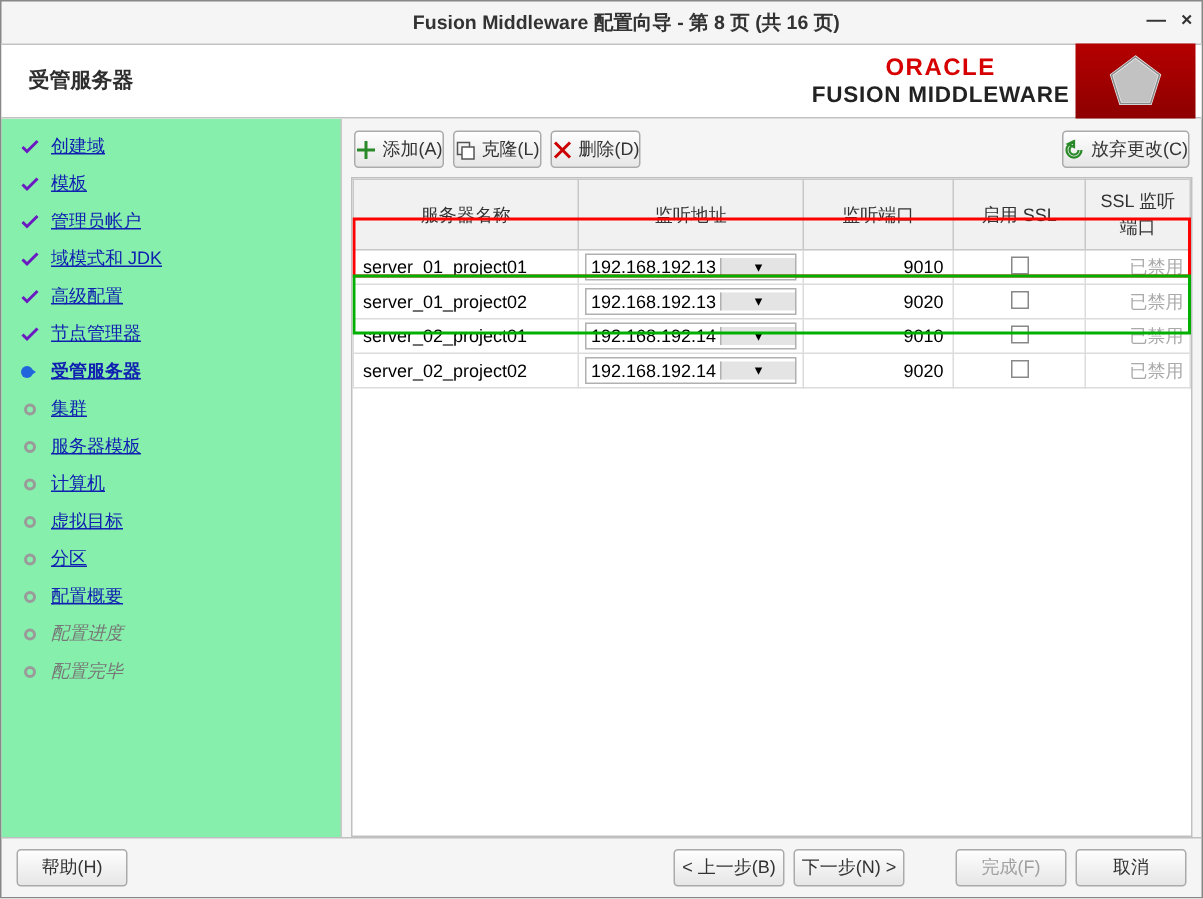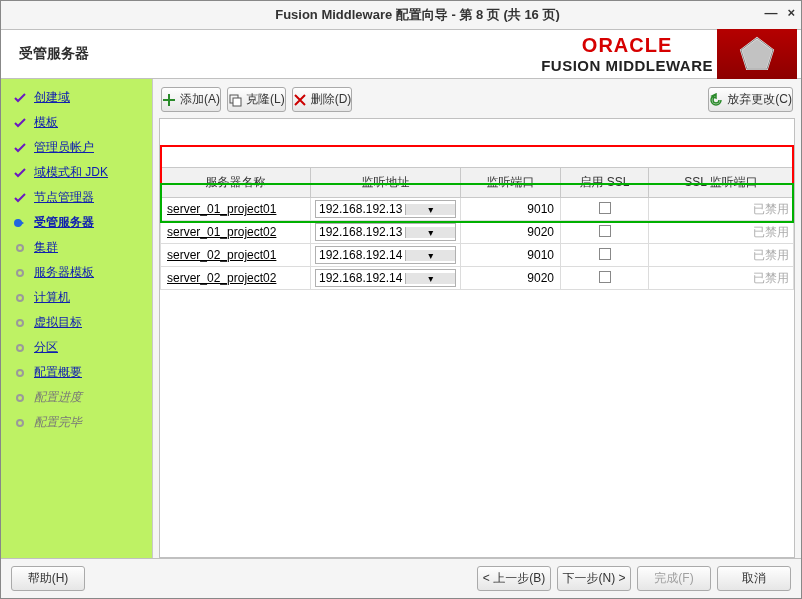--- a/index.html
+++ b/index.html
@@ -4,55 +4,55 @@
 <style>
   * { box-sizing: border-box; }
   html, body { margin: 0; padding: 0; font-family: "Microsoft YaHei", Arial, sans-serif; background: #f5f5f5; }
   .window { width: 802px; height: 599px; background: #f5f5f5; display: flex; flex-direction: column; border: 1px solid #888; }
   .titlebar { height: 28px; display: flex; align-items: center; justify-content: center; position: relative; font-size: 13px; color: #333; font-weight: bold; margin-left: 33px; }
   .titlebar .controls { position: absolute; right: 6px; top: 4px; display: flex; gap: 10px; }
   .titlebar .controls span { font-size: 13px; color: #333; cursor: pointer; }
   .banner { height: 50px; display: flex; align-items: center; position: relative; background: #fff; border-top: 1px solid #c0c0c0; border-bottom: 1px solid #c0c0c0; }
   .banner-left { font-size: 14px; font-weight: bold; padding-left: 18px; color: #2e2e2e; }
   .banner-right { margin-left: auto; display: flex; align-items: center; padding-right: 4px; }
-  .oracle-logo { font-family: Arial, sans-serif; font-size: 20px; font-weight: bold; color: #d60000; letter-spacing: 1px; }
+  .oracle-logo { font-family: Arial, sans-serif; font-size: 16px; font-weight: bold; color: #d60000; letter-spacing: 1px; }
   .oracle-sub { font-size: 15px; font-weight: bold; color: #222; letter-spacing: 0.5px; }
   .logo-wrap { display: flex; flex-direction: column; align-items: center; padding-right: 4px; }
   .pentagon-badge { width: 80px; height: 50px; background: linear-gradient(to bottom,#b50000,#8d0000); display: flex; align-items: center; justify-content: center; }
   .pentagon-badge svg { display: block; }
 
   .body-area { flex: 1; display: flex; overflow: hidden; }
-  .sidebar { width: 152px; background: #bef264; border-right: 1px solid #c8c8c8; padding: 6px 0 0 0; overflow: auto; }
+  .sidebar { width: 227px; background: #86efac; border-right: 1px solid #c8c8c8; padding: 6px 0 0 0; overflow: auto; }
   .side-item { display: flex; align-items: center; padding: 2px 6px 2px 12px; font-size: 12px; height: 25px; }
   .side-bullet { width: 14px; height: 14px; display: inline-flex; align-items: center; justify-content: center; margin-right: 7px; }
   .side-label { color: #1020b0; text-decoration: underline; cursor: pointer; }
   .side-label.current { font-weight: bold; }
   .side-label.disabled { color: #777; text-decoration: none; font-style: italic; }
 
   .main { flex: 1; display: flex; flex-direction: column; padding: 6px 6px 0 6px; }
   .toolbar { display: flex; align-items: center; padding: 2px 2px 6px 2px; gap: 6px; }
   .btn { display: inline-flex; align-items: center; border: 1px solid #aaa; background: linear-gradient(to bottom,#fefefe,#e6e6e6); border-radius: 3px; padding: 3px 0; font-size: 12px; cursor: pointer; gap: 4px; color: #333; }
   .btn .icon { width:14px; height:14px; display:inline-flex; align-items:center; justify-content:center; }
   .spacer { flex: 1; }
 
   .table-wrap { border: 1px solid #c0c0c0; flex: 1; background: #fff; overflow: auto; position: relative; }
-  table { width: 100%; border-collapse: collapse; font-size: 12px; table-layout: fixed; margin-top: 48px; }
+  table { width: 100%; border-collapse: collapse; font-size: 12px; table-layout: fixed; }
   th { background: #f1f1f1; border: 1px solid #c8c8c8; padding: 6px 4px; font-weight: normal; color: #333; }
   td { border: 1px solid #dcdcdc; padding: 2px 4px; height: 20px; }
-  .cell-input { width: 100%; border: none; font-size: 12px; padding: 1px 2px; background: transparent; text-decoration: underline; }
+  .cell-input { width: 100%; border: none; font-size: 12px; padding: 1px 2px; background: transparent; }
   .cell-combo { display: flex; align-items: center; border: 1px solid #b0b0b0; background: #fff; height: 18px; }
   .cell-combo span { flex:1; padding: 0 3px; font-size: 12px; }
   .cell-combo .arrow { width:14px; background:#e4e4e4; text-align:center; font-size:10px; border-left:1px solid #b0b0b0; }
   .port { text-align: right; padding-right: 6px; }
   .chk { display:inline-block; width:12px; height:12px; border:1px solid #888; background:#fff; }
   .disabled-text { color:#aaa; text-align:right; }
 
   .footer { height: 40px; display:flex; align-items:center; padding: 0 10px; border-top:1px solid #c0c0c0; gap:6px; }
   .footer .btn { min-width: 74px; justify-content: center; }
-  .btn.disabled { color:#a0a0a0; }
+  .btn.disabled { color:#a0a0a0;margin-left:28px; }
 
   
   .overlay-red { position:absolute; top:26px; left:0; right:0; height:40px; border:2px solid red; pointer-events:none; }
   .overlay-green { position:absolute; top:64px; left:0; right:0; height:40px; border:2px solid #00b000; pointer-events:none; }
 
   col.c1{width:150px}col.c2{width:150px}col.c3{width:100px}col.c4{width:88px}col.c5{width:auto}
 </style>
 </head>
 <body>
 
@@ -109,20 +109,28 @@
           </span>
           <span class="side-label">管理员帐户</span>
         </div>
         <div class="side-item">
           <span class="side-bullet">
             <svg width="14" height="14">
               <path d="M2 7l3 3 7-7" fill="none" stroke="#6a1ac0" stroke-width="2"></path>
             </svg>
           </span>
           <span class="side-label">域模式和 JDK</span>
+        </div>
+        <div class="side-item">
+          <span class="side-bullet">
+            <svg width="14" height="14">
+              <path d="M2 7l3 3 7-7" fill="none" stroke="#6a1ac0" stroke-width="2"></path>
+            </svg>
+          </span>
+          <span class="side-label">高级配置</span>
         </div>
         <div class="side-item">
           <span class="side-bullet">
             <svg width="14" height="14">
               <path d="M2 7l3 3 7-7" fill="none" stroke="#6a1ac0" stroke-width="2"></path>
             </svg>
           </span>
           <span class="side-label">节点管理器</span>
         </div>
         <div class="side-item">

